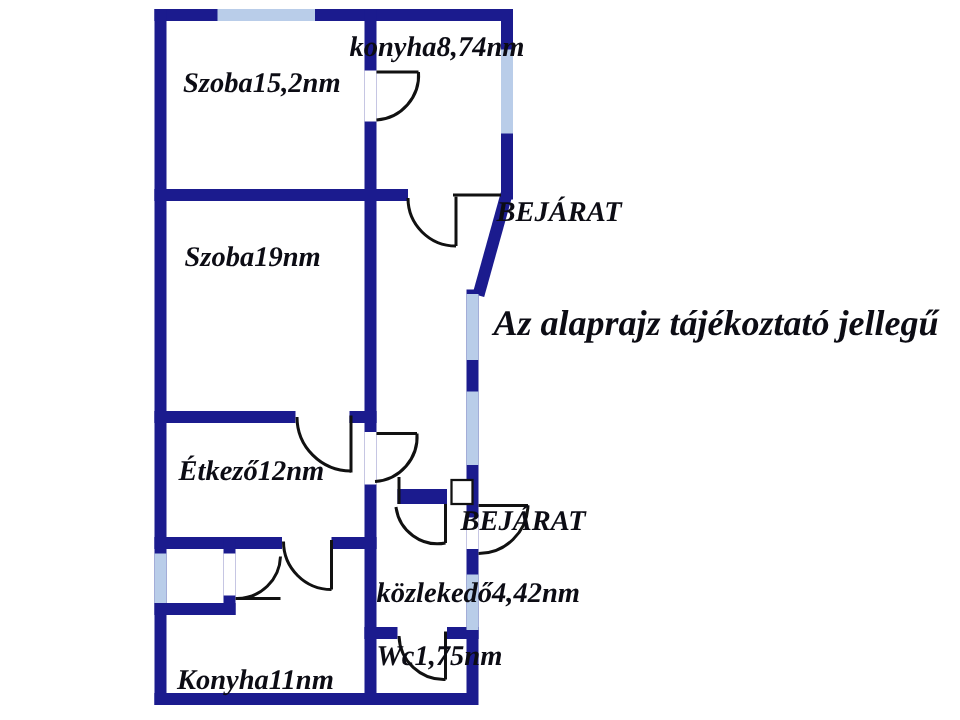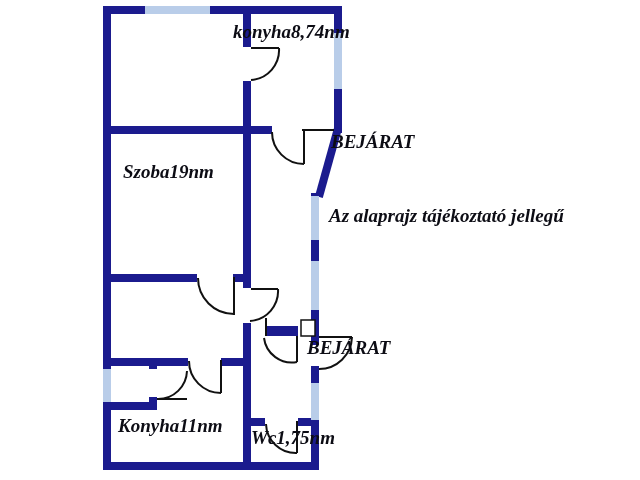--- a/index.html
+++ b/index.html
@@ -7,21 +7,21 @@
           font-family:"Liberation Serif", serif;}
   #plan-svg{position:absolute;left:0;top:0;}
   .wall{fill:var(--wall,#1b1b8e);}
   .slant{stroke:var(--wall,#1b1b8e);stroke-width:8;stroke-linecap:square;}
   .open{fill:var(--bg,#fff);}
   .win{fill:var(--win,#b9cde9);}
   .ln{stroke:var(--ln,#111);stroke-width:2;fill:none;}
   .notch{fill:var(--bg,#fff);stroke:var(--ln,#111);stroke-width:1.5;}
   .lbl{position:absolute;font-weight:bold;font-style:italic;font-size:19px;line-height:20px;
        color:var(--txt,#0c0c14);white-space:nowrap;z-index:5;}
-  .lbl.big{font-size:19px;}
+  .lbl.big{font-size:24px;}
 </style>
 </head>
 <body>
 
 <div id="canvas">
 
   <svg id="plan-svg" width="640" height="480" viewBox="0 0 640 480">
 
     <g>
       <rect class="wall" x="103" y="6" width="239" height="8"></rect>
@@ -99,20 +99,23 @@
         <line class="ln" x1="297" y1="336" x2="297" y2="362"></line>
         <path class="ln" d="M 297 362 A 28 28 0 0 1 264 338"></path>
       </g>
       <g>
         <line class="ln" x1="319" y1="337" x2="352" y2="337"></line>
         <path class="ln" d="M 352 337 A 33 33 0 0 1 319 369"></path>
       </g>
     </g>
   </svg>
 
+  <span class="lbl" style="left:122px;top:46px;">Szoba15,2nm</span>
   <span class="lbl" style="left:233px;top:22px;">konyha8,74nm</span>
   <span class="lbl" style="left:123px;top:162px;">Szoba19nm</span>
   <span class="lbl" style="left:331px;top:132px;">BEJÁRAT</span>
   <span class="lbl big" style="left:329px;top:206px;">Az alaprajz tájékoztató jellegű</span>
+  <span class="lbl" style="left:119px;top:305px;">Étkező12nm</span>
   <span class="lbl" style="left:307px;top:338px;">BEJÁRAT</span>
-  <span class="lbl" style="left:118px;top:416px;">Konyha11nm</span>
+  <span class="lbl" style="left:251px;top:386px;">közlekedő4,42nm</span>
+  <span class="lbl" style="left:118px;top:444px;">Konyha11nm</span>
   <span class="lbl" style="left:251px;top:428px;">Wc1,75nm</span>
 </div>
 
 </body></html>

